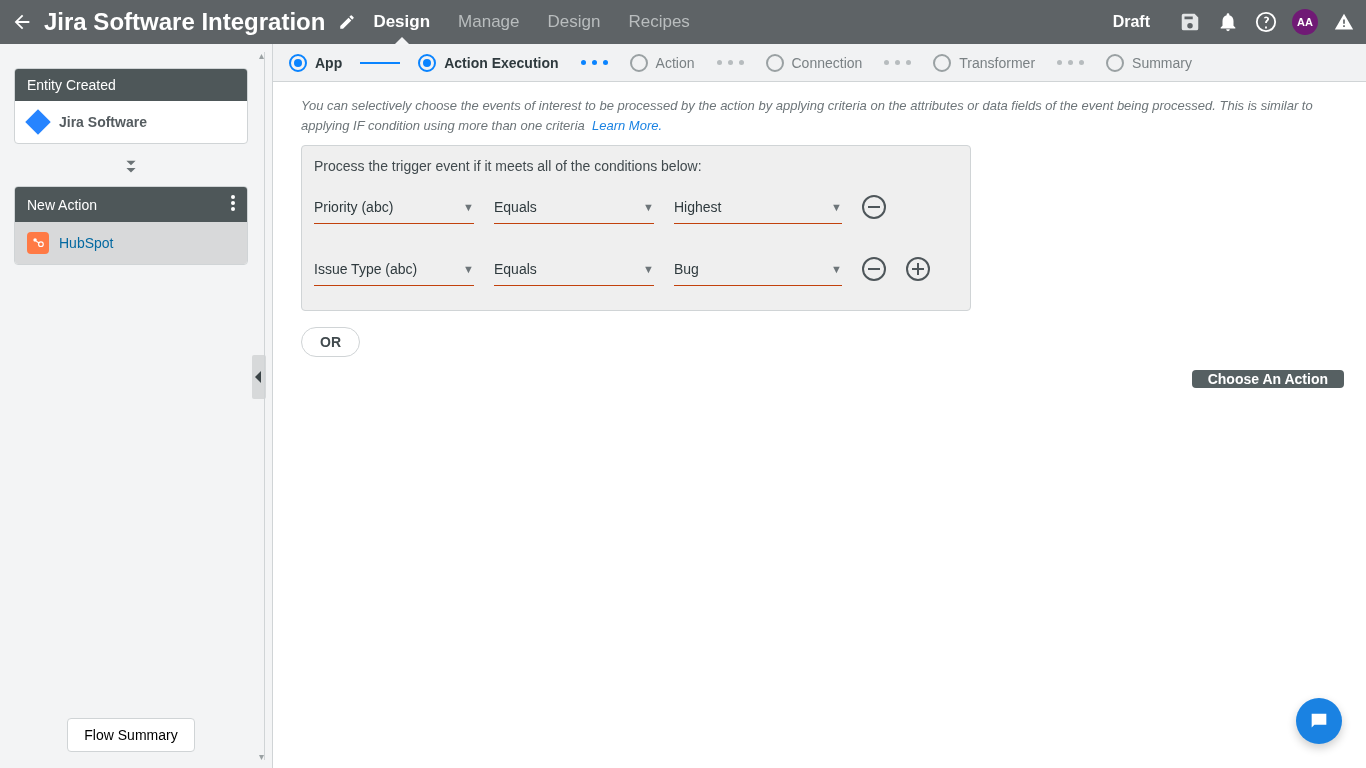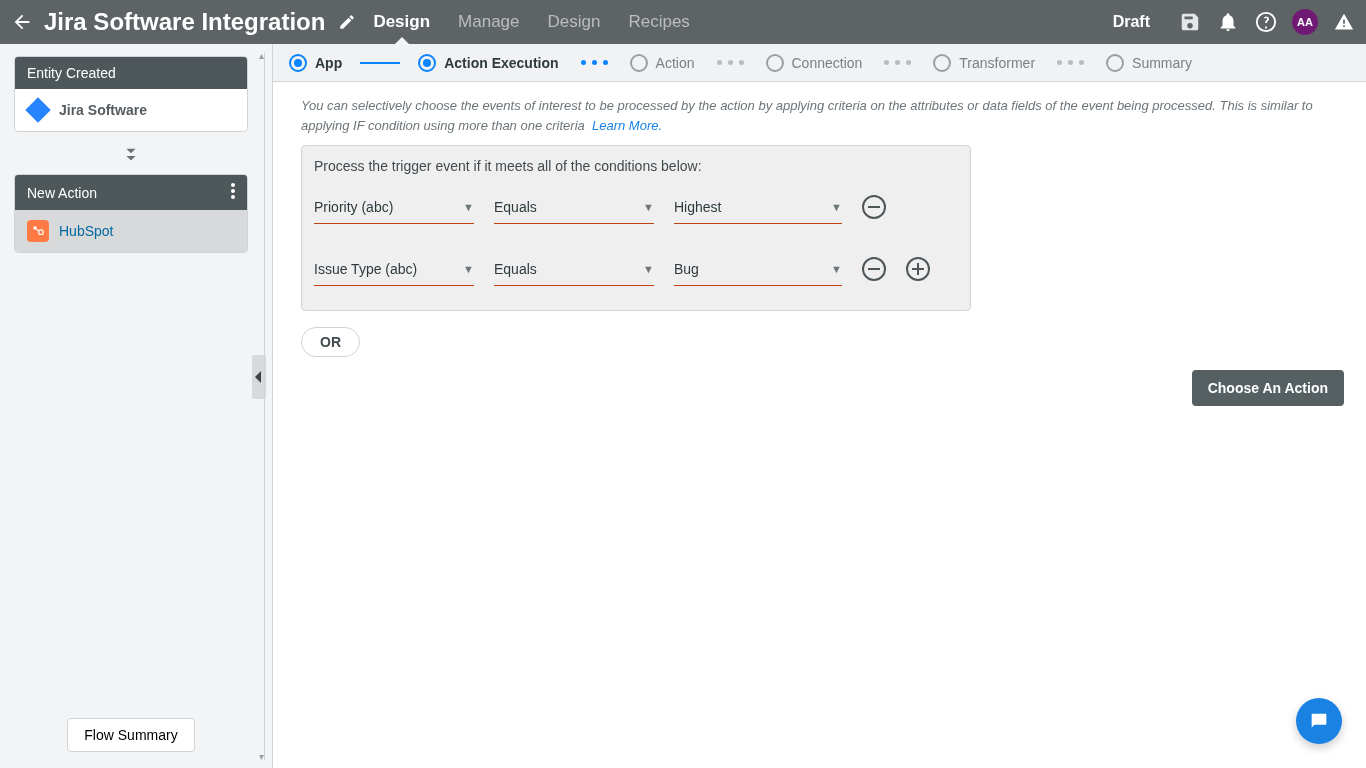--- a/index.html
+++ b/index.html
@@ -32,21 +32,21 @@
     content:"";position:absolute;bottom:-1px;left:50%;transform:translateX(-50%);
     width:0;height:0;border-left:8px solid transparent;border-right:8px solid transparent;border-bottom:8px solid var(--bg);
   }
   .topbar .spacer{flex:1;}
   .topbar .status{font-size:16px;font-weight:600;margin-right:14px;}
   .topbar .iconbtn{width:24px;height:24px;display:flex;align-items:center;justify-content:center;cursor:pointer;fill:#fff;color:#fff;}
   .avatar{width:26px;height:26px;border-radius:50%;background:#701a75;color:#fff;display:flex;align-items:center;justify-content:center;font-size:11px;font-weight:600;}
 
   
   .app{display:flex;height:calc(100% - 44px);}
-  .sidebar{width:262px;padding:12px 14px 0 14px;display:flex;flex-direction:column;position:relative;}
+  .sidebar{width:262px;padding:24px 14px 0 14px;display:flex;flex-direction:column;position:relative;}
   .sidebar .block{margin-bottom:12px;background:#fff;border:1px solid var(--border);border-radius:4px;overflow:hidden;}
   .sidebar .block-head{background:var(--panel-dark);color:#fff;padding:8px 12px;font-size:14px;display:flex;align-items:center;justify-content:space-between;}
   .sidebar .block-item{display:flex;align-items:center;gap:10px;padding:10px 12px;font-size:14px;color:var(--text);}
   .block-item.selected{background:#d8d9da;}
   .appicon{width:22px;height:22px;border-radius:4px;display:flex;align-items:center;justify-content:center;color:#fff;font-size:13px;}
   .jira{background:#2684ff;transform:rotate(45deg);width:18px;height:18px;margin:2px;}
   .hubspot{background:#ff7a45;}
   .connector{display:flex;justify-content:center;margin:4px 0 10px 0;color:#6b7376;}
 
   .collapse-handle{
@@ -110,21 +110,21 @@
     font-size:16px;color:#4e565a;cursor:pointer;flex:0 0 auto;
   }
 
   .or-btn{
     margin-top:16px;border:1px solid var(--border);background:#fff;border-radius:18px;
     padding:6px 18px;font-size:14px;font-weight:600;color:#414a4e;cursor:pointer;
   }
 
   .choose-action{
     position:absolute;right:22px;top:288px;
-    background:#566062;color:#fff;border:none;border-radius:4px;padding:10px 16px;font-size:14px;font-weight:600;cursor:pointer;
+    background:#566062;color:#fff;border:none;border-radius:4px;padding:1px 16px;font-size:14px;font-weight:600;cursor:pointer;
   }
 
   .main-wrap{position:relative;flex:1;}
 
   
   .fab{
     position:fixed;right:24px;bottom:24px;width:46px;height:46px;border-radius:50%;
     background:#1a82e2;display:flex;align-items:center;justify-content:center;cursor:pointer;
     box-shadow:0 4px 10px rgba(0,0,0,.2);
   }

